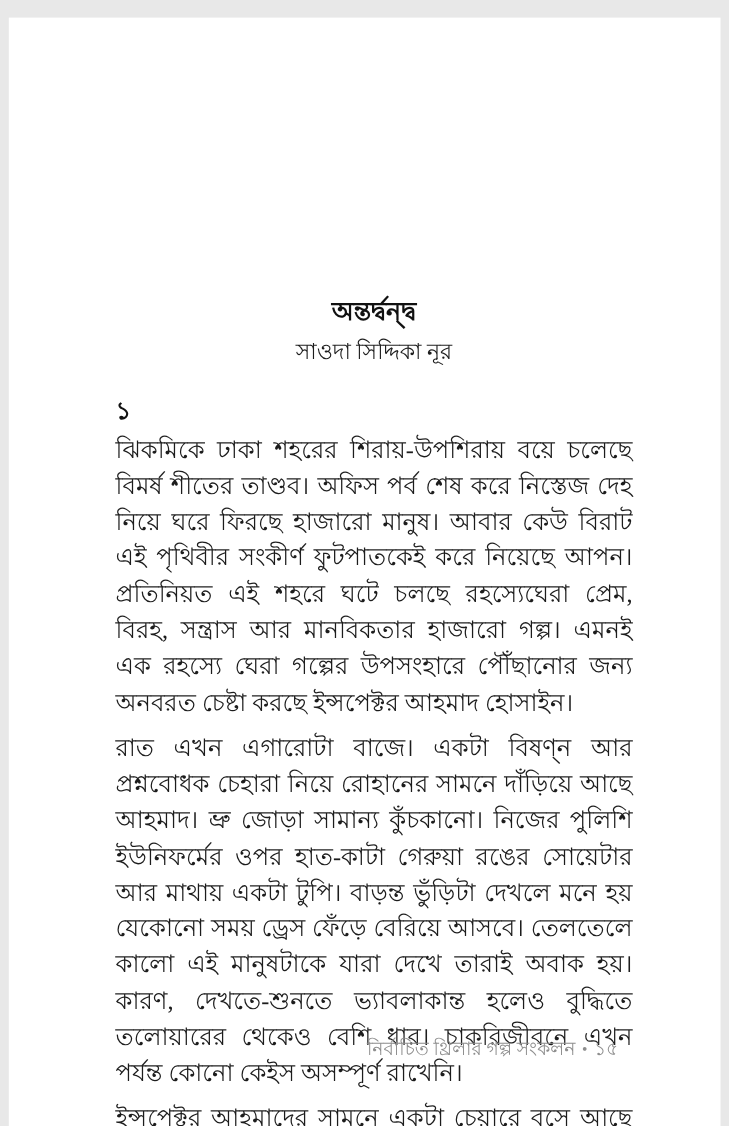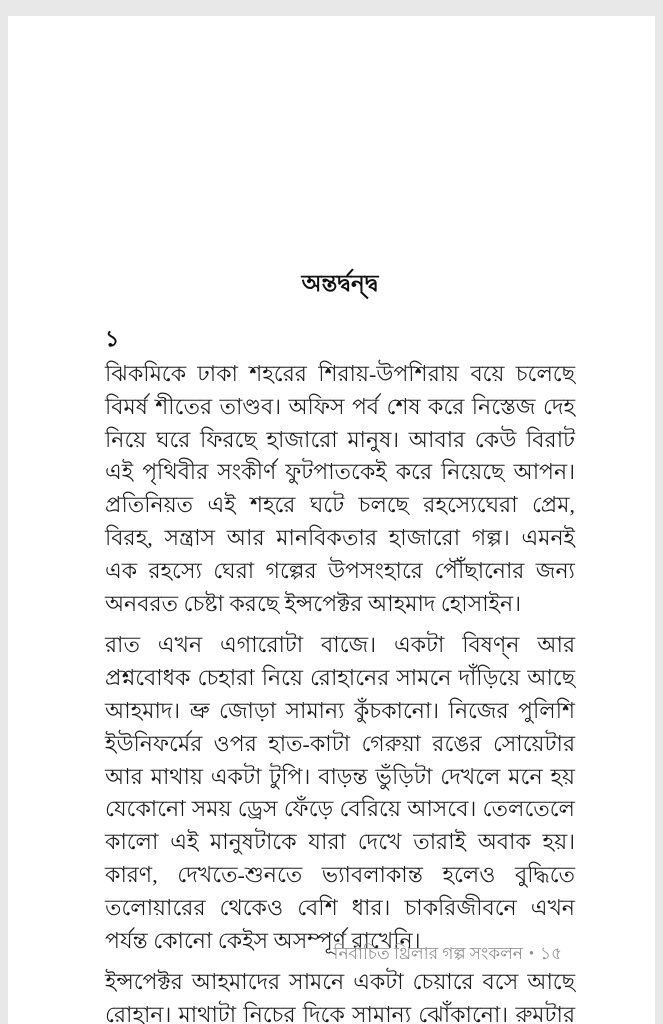--- a/index.html
+++ b/index.html
@@ -81,20 +81,21 @@
 </style>
 </head>
 <body>
 
 <div class="page">
 
   <div class="content">
 
     <h1 class="story-title">অন্তর্দ্বন্দ্ব</h1>
 
+    <div class="author">সাওদা সিদ্দিকা নূর</div>
 
     <div class="section-number">১</div>
 
     <div class="body-text">
       <p>ঝিকমিকে ঢাকা শহরের শিরায়-উপশিরায় বয়ে চলেছে বিমর্ষ শীতের তাণ্ডব। অফিস পর্ব শেষ করে নিস্তেজ দেহ নিয়ে ঘরে ফিরছে হাজারো মানুষ। আবার কেউ বিরাট এই পৃথিবীর সংকীর্ণ ফুটপাতকেই করে নিয়েছে আপন। প্রতিনিয়ত এই শহরে ঘটে চলছে রহস্যেঘেরা প্রেম, বিরহ, সন্ত্রাস আর মানবিকতার হাজারো গল্প। এমনই এক রহস্যে ঘেরা গল্পের উপসংহারে পৌঁছানোর জন্য অনবরত চেষ্টা করছে ইন্সপেক্টর আহমাদ হোসাইন।</p>
       <p>রাত এখন এগারোটা বাজে। একটা বিষণ্ন আর প্রশ্নবোধক চেহারা নিয়ে রোহানের সামনে দাঁড়িয়ে আছে আহমাদ। ভ্রু জোড়া সামান্য কুঁচকানো। নিজের পুলিশি ইউনিফর্মের ওপর হাত-কাটা গেরুয়া রঙের সোয়েটার আর মাথায় একটা টুপি। বাড়ন্ত ভুঁড়িটা দেখলে মনে হয় যেকোনো সময় ড্রেস ফেঁড়ে বেরিয়ে আসবে। তেলতেলে কালো এই মানুষটাকে যারা দেখে তারাই অবাক হয়। কারণ, দেখতে-শুনতে ভ্যাবলাকান্ত হলেও বুদ্ধিতে তলোয়ারের থেকেও বেশি ধার। চাকরিজীবনে এখন পর্যন্ত কোনো কেইস অসম্পূর্ণ রাখেনি।</p>
       <p>ইন্সপেক্টর আহমাদের সামনে একটা চেয়ারে বসে আছে রোহান। মাথাটা নিচের দিকে সামান্য ঝোঁকানো। রুমটার দেয়ালে দেয়ালে উপচে পড়া শীত। অথচ রোহানের গায়ে শুধুমাত্র একটা সাদা পাঞ্জাবি। প্রতিটা নিশ্বাসে বের হওয়া ধোঁয়া রোহানের মুখের সামনেটা ঘোলা করে দিচ্ছে আবার মুহূর্তেই অদৃশ্য হয়ে যাচ্ছে। রোহান আর</p>
     </div>
 
   </div>

